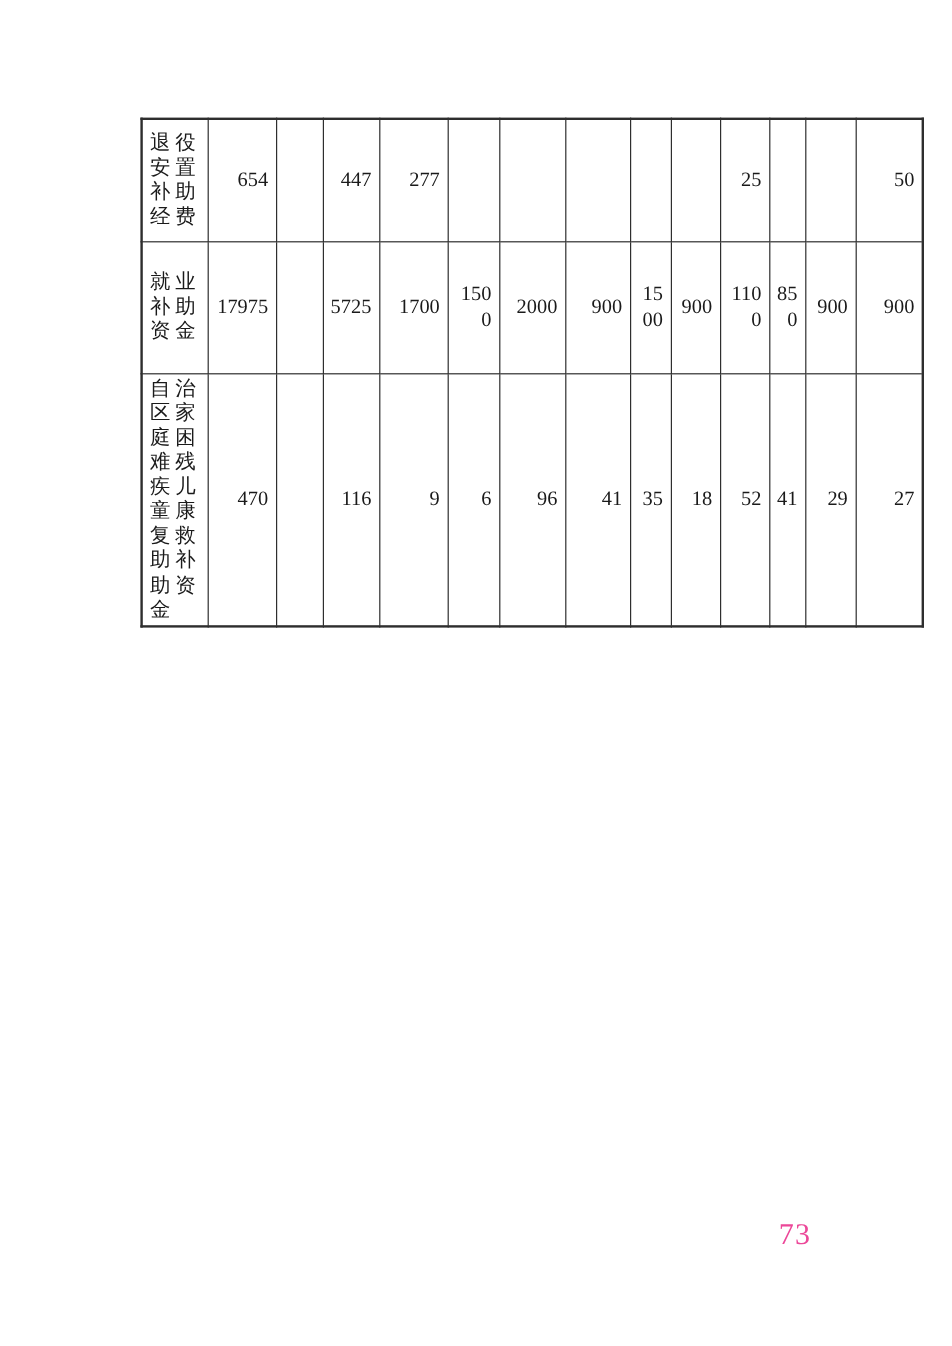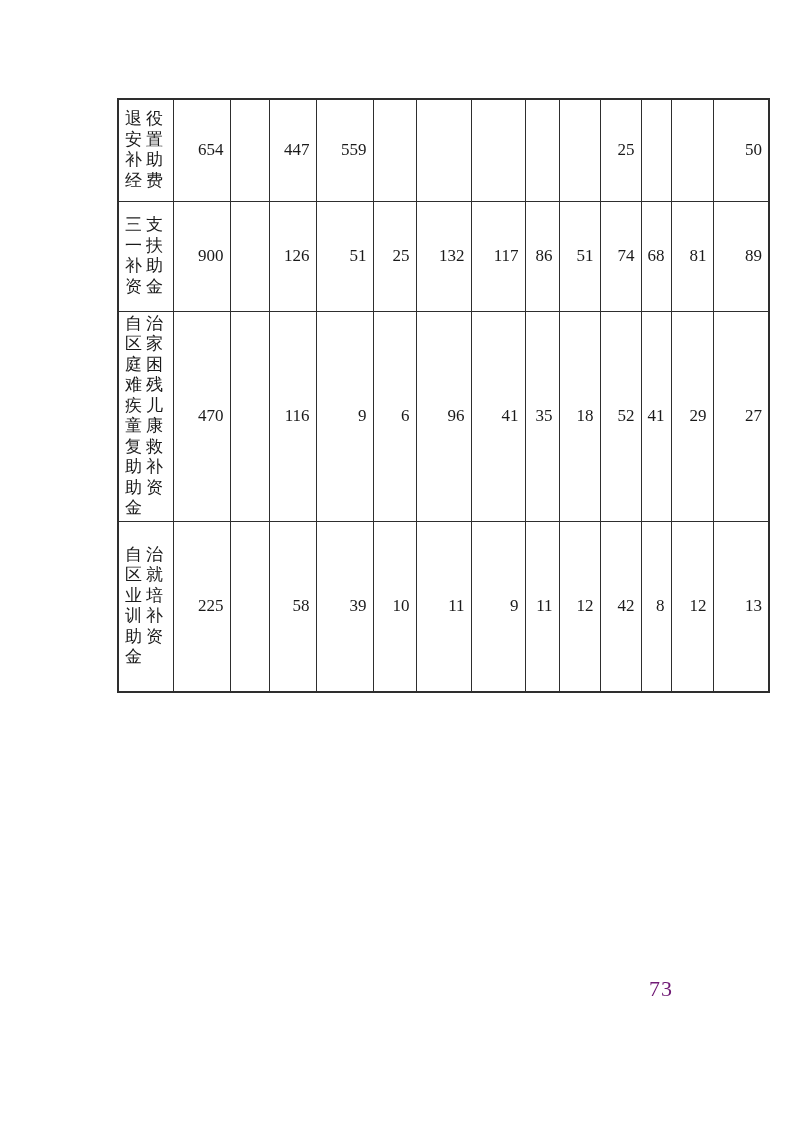--- a/index.html
+++ b/index.html
@@ -49,24 +49,24 @@
   tbody tr:nth-child(1) { height: 102px; }
   tbody tr:nth-child(2) { height: 110px; }
   tbody tr:nth-child(3) { height: 124px; }
   tbody tr:nth-child(4) { height: 171px; }
   tbody tr:nth-child(5) { height: 207px; }
   tbody tr:nth-child(6) { height: 128px; }
 
   .page-number {
     position: absolute;
     left: 649px;
-    top: 976px;
-    font-size: 22px;
+    top: 1016px;
+    font-size: 25px;
     letter-spacing: 1px;
-    color: #701a75;
+    color: #ec4899;
   }
 </style>
 </head>
 <body>
 
 <div class="page">
 
   <table class="doc-table">
     <colgroup>
       <col style="width:55px">
@@ -83,77 +83,61 @@
       <col style="width:30px">
       <col style="width:42px">
       <col style="width:56px">
     </colgroup>
     <tbody id="table-body">
         <tr>
           <td class="label-cell">退役安置补助经费</td>
           <td class="num-cell">654</td>
           <td class="num-cell"></td>
           <td class="num-cell">447</td>
-          <td class="num-cell">559</td>
+          <td class="num-cell">277</td>
           <td class="num-cell"></td>
           <td class="num-cell"></td>
           <td class="num-cell"></td>
           <td class="num-cell"></td>
           <td class="num-cell"></td>
           <td class="num-cell">25</td>
           <td class="num-cell"></td>
           <td class="num-cell"></td>
           <td class="num-cell">50</td>
         </tr>
         <tr>
-          <td class="label-cell">三支一扶补助资金</td>
+          <td class="label-cell">就业补助资金</td>
+          <td class="num-cell">17975</td>
+          <td class="num-cell"></td>
+          <td class="num-cell">5725</td>
+          <td class="num-cell">1700</td>
+          <td class="num-cell">1500</td>
+          <td class="num-cell">2000</td>
           <td class="num-cell">900</td>
-          <td class="num-cell"></td>
-          <td class="num-cell">126</td>
-          <td class="num-cell">51</td>
-          <td class="num-cell">25</td>
-          <td class="num-cell">132</td>
-          <td class="num-cell">117</td>
-          <td class="num-cell">86</td>
-          <td class="num-cell">51</td>
-          <td class="num-cell">74</td>
-          <td class="num-cell">68</td>
-          <td class="num-cell">81</td>
-          <td class="num-cell">89</td>
+          <td class="num-cell">1500</td>
+          <td class="num-cell">900</td>
+          <td class="num-cell">1100</td>
+          <td class="num-cell">850</td>
+          <td class="num-cell">900</td>
+          <td class="num-cell">900</td>
         </tr>
         <tr>
           <td class="label-cell">自治区家庭困难残疾儿童康复救助补助资金</td>
           <td class="num-cell">470</td>
           <td class="num-cell"></td>
           <td class="num-cell">116</td>
           <td class="num-cell">9</td>
           <td class="num-cell">6</td>
           <td class="num-cell">96</td>
           <td class="num-cell">41</td>
           <td class="num-cell">35</td>
           <td class="num-cell">18</td>
           <td class="num-cell">52</td>
           <td class="num-cell">41</td>
           <td class="num-cell">29</td>
           <td class="num-cell">27</td>
         </tr>
-        <tr>
-          <td class="label-cell">自治区就业培训补助资金</td>
-          <td class="num-cell">225</td>
-          <td class="num-cell"></td>
-          <td class="num-cell">58</td>
-          <td class="num-cell">39</td>
-          <td class="num-cell">10</td>
-          <td class="num-cell">11</td>
-          <td class="num-cell">9</td>
-          <td class="num-cell">11</td>
-          <td class="num-cell">12</td>
-          <td class="num-cell">42</td>
-          <td class="num-cell">8</td>
-          <td class="num-cell">12</td>
-          <td class="num-cell">13</td>
-        </tr>
       </tbody>
   </table>
 
   <div class="page-number">73</div>
 
 </div>
 
 </body></html>

